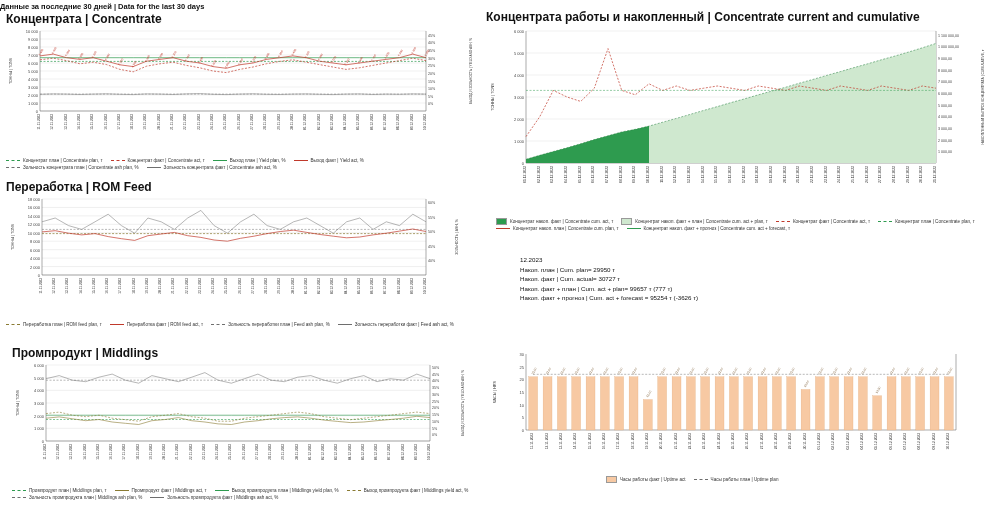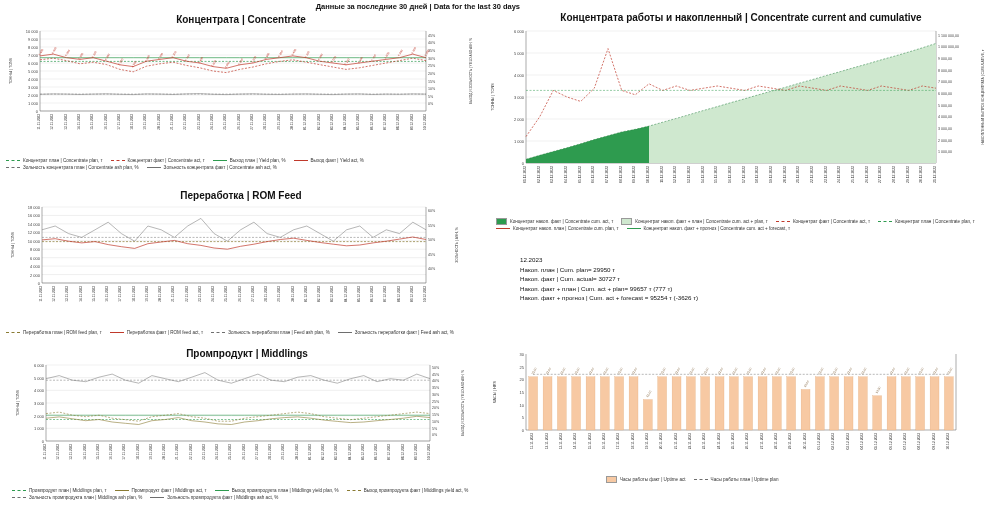--- a/index.html
+++ b/index.html
@@ -2,26 +2,26 @@
 <html><head>
 <meta charset="utf-8">
 <style>
   html,body{margin:0;padding:0;}
   body{
     width:1000px;height:515px;background:#ffffff;
     font-family:"Liberation Sans", sans-serif;
     color:#1a1a1a;overflow:hidden;position:relative;
   }
   .page-title{
-    position:absolute;top:2px;left:0;width:520px;text-align:right;
+    position:absolute;top:2px;left:0;width:520px;text-align:left;
     font-size:7.5px;font-weight:bold;color:#111;
   }
   .panel{position:absolute;}
   .panel-title{
-    text-align:center;font-size:10px;font-weight:bold;color:#111;
+    font-size:12px;font-weight:bold;color:#111;
     margin:0;padding:0;line-height:11px;
   }
   .plotwrap{position:relative;}
   svg{display:block;}
   .legend{
     display:block;font-size:4.6px;color:#333;line-height:7px;
   }
   .legend-row{display:flex;flex-wrap:wrap;}
   .legend-item{display:flex;align-items:center;margin-right:8px;white-space:nowrap;}
   .lk{width:14px;height:0;border-top-width:1px;border-top-style:solid;margin-right:3px;display:inline-block;}
@@ -165,21 +165,21 @@
           <span>Зольность концентрата план | Concentrate ash plan, %</span>
         </div>
         <div class="legend-item">
           <span class="lk" style="border-top-color: rgb(110, 110, 110); border-top-style: solid;"></span>
           <span>Зольность концентрата факт | Concentrate ash act, %</span>
         </div>
       </div>
   </div>
 </div>
 
-<div class="panel" style="left:6px;top:190px;width:470px;height:160px;">
+<div class="panel" style="left:6px;top:182px;width:470px;height:160px;">
   <div class="panel-title">Переработка | ROM Feed</div>
   <div class="plotwrap">
     <svg id="svg-rom" width="470" height="128" viewBox="0 0 470 128">
         <line x1="36" y1="82" x2="420" y2="82" stroke="#d9d9d9" stroke-width="0.4"></line>
         <text x="34" y="84" text-anchor="end" font-size="4" fill="#444" font-family="&quot;Liberation Sans&quot;, sans-serif">0</text>
         <line x1="36" y1="73.55555555555556" x2="420" y2="73.55555555555556" stroke="#d9d9d9" stroke-width="0.4"></line>
         <text x="34" y="75.55555555555556" text-anchor="end" font-size="4" fill="#444" font-family="&quot;Liberation Sans&quot;, sans-serif">2&nbsp;000</text>
         <line x1="36" y1="65.11111111111111" x2="420" y2="65.11111111111111" stroke="#d9d9d9" stroke-width="0.4"></line>
         <text x="34" y="67.11111111111111" text-anchor="end" font-size="4" fill="#444" font-family="&quot;Liberation Sans&quot;, sans-serif">4&nbsp;000</text>
         <line x1="36" y1="56.66666666666667" x2="420" y2="56.66666666666667" stroke="#d9d9d9" stroke-width="0.4"></line>

